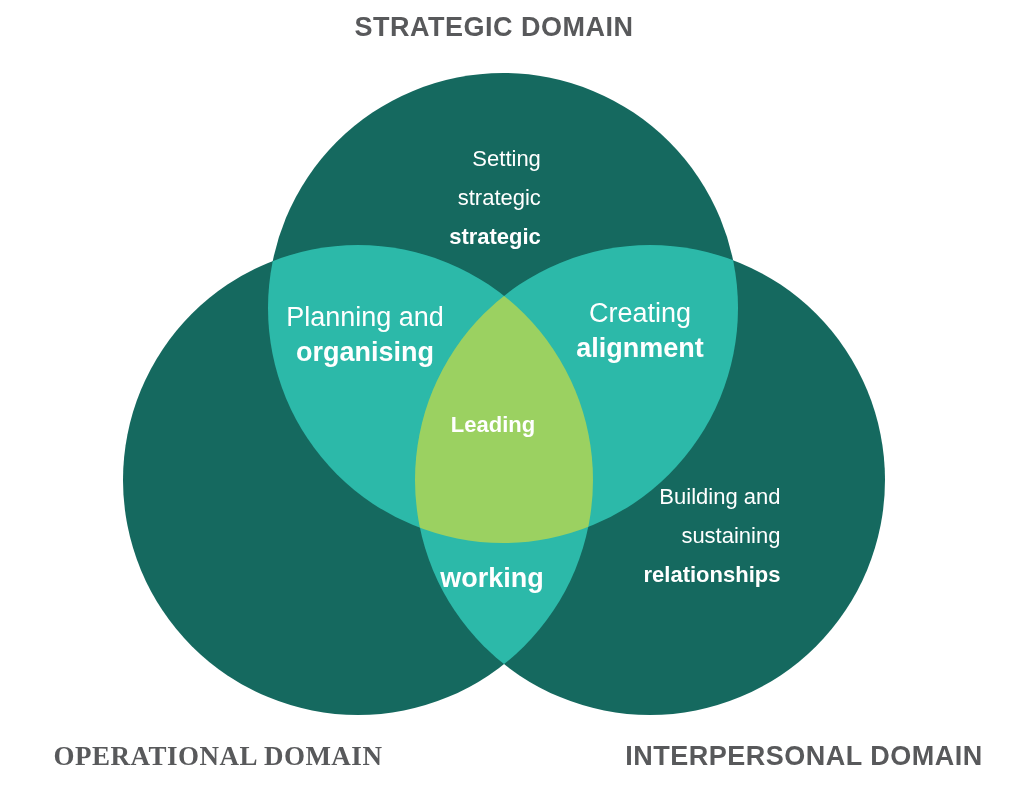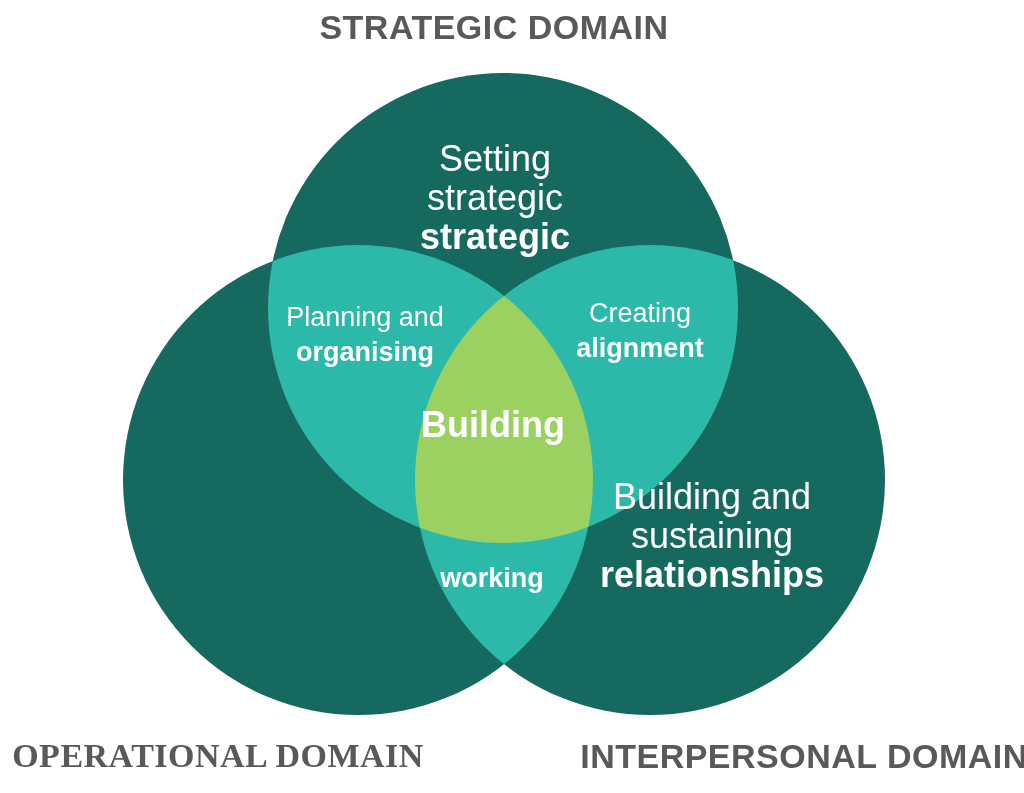--- a/index.html
+++ b/index.html
@@ -18,35 +18,35 @@
   .venn-svg {
     position: absolute;
     left: 0;
     top: 0;
     width: 1024px;
     height: 793px;
   }
   .domain-label {
     position: absolute;
     transform: translate(-50%, -50%);
-    font-size: 34px;
+    font-size: 27px;
     font-weight: bold;
     letter-spacing: 0.5px;
     color: #58595B;
     white-space: nowrap;
   }
   .region-text {
     position: absolute;
     transform: translate(-50%, -50%);
     color: #ffffff;
     text-align: center;
     white-space: nowrap;
   }
   .region-text .line { display: block; }
-  .size-lg { font-size: 36px; line-height: 39px; }
+  .size-lg { font-size: 22px; line-height: 39px; text-align: right; }
   .size-md { font-size: 27px; line-height: 35px; }
   .bold { font-weight: bold; }
 </style>
 </head>
 <body>
 
 <div class="canvas">
 
   <svg class="venn-svg" viewBox="0 0 1024 793">
     <defs>
@@ -91,21 +91,21 @@
     <span class="line">Planning and</span>
     <span class="line bold">organising</span>
   </div>
 
   <div class="region-text size-md" style="left:640px; top:331px;">
     <span class="line">Creating</span>
     <span class="line bold">alignment</span>
   </div>
 
   <div class="region-text size-lg bold" style="left:493px; top:424px;">
-    <span class="line">Building</span>
+    <span class="line">Leading</span>
   </div>
 
 
   <div class="region-text size-md bold" style="left:492px; top:578px;">
     <span class="line">working</span>
   </div>
 
   <div class="region-text size-lg" style="left:712px; top:535px;">
     <span class="line">Building and</span>
     <span class="line">sustaining</span>

